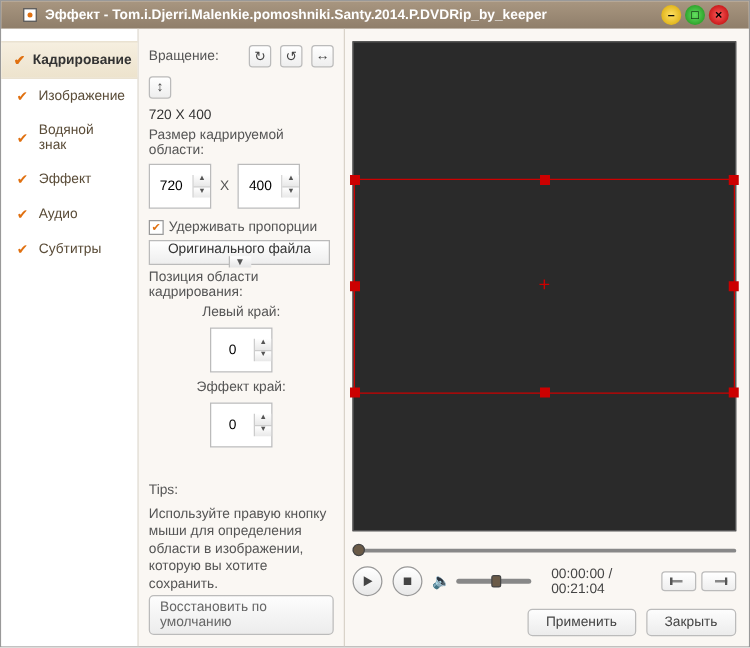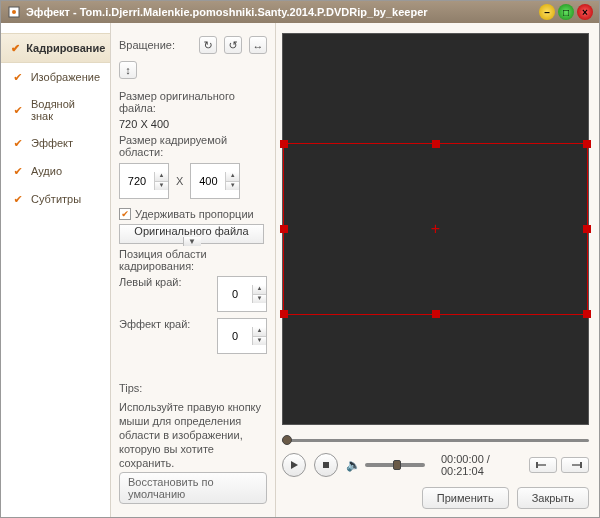--- a/index.html
+++ b/index.html
@@ -1,18 +1,18 @@
 <!DOCTYPE html>
 <html><head>
 <meta charset="utf-8">
 <style>
   * { box-sizing: border-box; margin: 0; padding: 0; }
   body { font-family: Tahoma, Arial, sans-serif; font-size: 11px; color: #333; background: #f0f0f0; overflow: hidden; }
   .window { width: 600px; height: 518px; background: linear-gradient(#faf7f3, #f5f2ed); border: 1px solid #999; position: relative; display: flex; flex-direction: column; }
-  .titlebar { height: 22px; background: linear-gradient(#a89680, #8f7e6a); color: #fff; display: flex; align-items: center; padding: 0 6px; font-size: 11px; }
+  .titlebar { height: 22px; background: linear-gradient(#a89680, #8f7e6a); color: #fff; display: flex; align-items: center; padding: 0 16px; font-size: 11px; }
   .title-icon { width: 14px; height: 14px; margin-right: 5px; display: flex; align-items: center; justify-content: center; }
   .title-icon svg { width: 12px; height: 12px; }
   .title-text { flex: 1; font-weight: bold; white-space: nowrap; overflow: hidden; text-overflow: ellipsis; }
   .winbtns { display: flex; gap: 3px; }
   .winbtn { width: 16px; height: 16px; border-radius: 50%; display: flex; align-items: center; justify-content: center; cursor: pointer; font-weight: bold; font-size: 10px; color: #000; }
   .winmin { background: radial-gradient(#ffe062,#d5a400); }
   .winmax { background: radial-gradient(#62e05f,#1a8a17); }
   .wincls { background: radial-gradient(#ff5b5b,#b30000); }
 
   .body-row { flex: 1; display: flex; min-height: 0; }
@@ -31,21 +31,21 @@
   .spin input { width:34px; border:none; text-align:center; font-size:11px; outline:none; background:transparent;}
   .spin .updn { width:14px; display:flex; flex-direction:column; border-left:1px solid #ccc; }
   .spin .updn div { height:9px; font-size:6px; text-align:center; line-height:7px; cursor:pointer; color:#555; background:linear-gradient(#fff,#e8e8e8); }
   .spin .updn div + div { border-top:1px solid #ccc; }
   .chk { display:flex; align-items:center; gap:4px; font-size:11px; color:#555; margin:4px 0 2px 0; }
   .chkbox { width:12px; height:12px; border:1px solid #999; background:#fff; display:flex; align-items:center; justify-content:center; color:#e07010; font-size:9px; }
   .combo { display:flex; align-items:center; border:1px solid #bbb; background:linear-gradient(#fff,#eee); height:20px; width:145px;flex-direction:column; }
   .combo span { flex:1; padding:0 5px; font-size:11px; color:#333; }
   .combo .dd { width:18px; border-left:1px solid #bbb; text-align:center; font-size:8px; color:#555; cursor:pointer; background:linear-gradient(#fff,#e5e5e5);}
   .section-gap { height:8px;}
-  .kvrow { display:flex; justify-content:space-between; gap:6px; margin:2px 0;}
+  .kvrow { display:flex; align-items:center; justify-content:space-between; gap:6px; margin:2px 0;flex-direction:column;}
   .kvrow .label { flex: 0 0 auto; }
   .tips-head { font-size:11px; color:#555; margin-top:24px;}
   .tips-body { font-size:11px; color:#555; line-height:14px; margin-top:4px;}
   .restorebtn { align-self:center; margin-top:auto; margin-bottom:4px; border:1px solid #bbb; background:linear-gradient(#fdfdfd,#ececec); padding:3px 8px; border-radius:4px; font-size:11px; color:#666; cursor:pointer;}
 
   .rightpanel { flex:1; display:flex; flex-direction:column; background:#faf7f3; }
   .preview { flex:1; margin:10px 10px 6px 6px; background:#2a2a2a; position:relative; border:1px solid #555;}
   .crop-rect { position:absolute; border:1px solid #c00; }
   .handle { position:absolute; width:8px; height:8px; background:#c00;}
   .h-tl{top:-4px;left:-4px} .h-tr{top:-4px;right:-4px} .h-bl{bottom:-4px;left:-4px} .h-br{bottom:-4px;right:-4px}
@@ -119,21 +119,20 @@
     <div class="midpanel">
       <div class="rowline">
         <span class="label">Вращение:</span>
         <div style="flex:1"></div>
         <div class="iconbtn">↻</div>
         <div class="iconbtn">↺</div>
         <div class="iconbtn">↔</div>
         <div class="iconbtn">↕</div>
       </div>
 
-      <div class="label" style="margin-top:6px">Размер оригинального файла:</div>
       <div class="val" style="margin-top:2px">720 X 400</div>
 
       <div class="section-gap"></div>
       <div class="label">Размер кадрируемой области:</div>
       <div class="rowline">
         <div class="spin">
           <input value="720" style="">
           <div class="updn">
               <div>▲</div>
               <div>▼</div>

